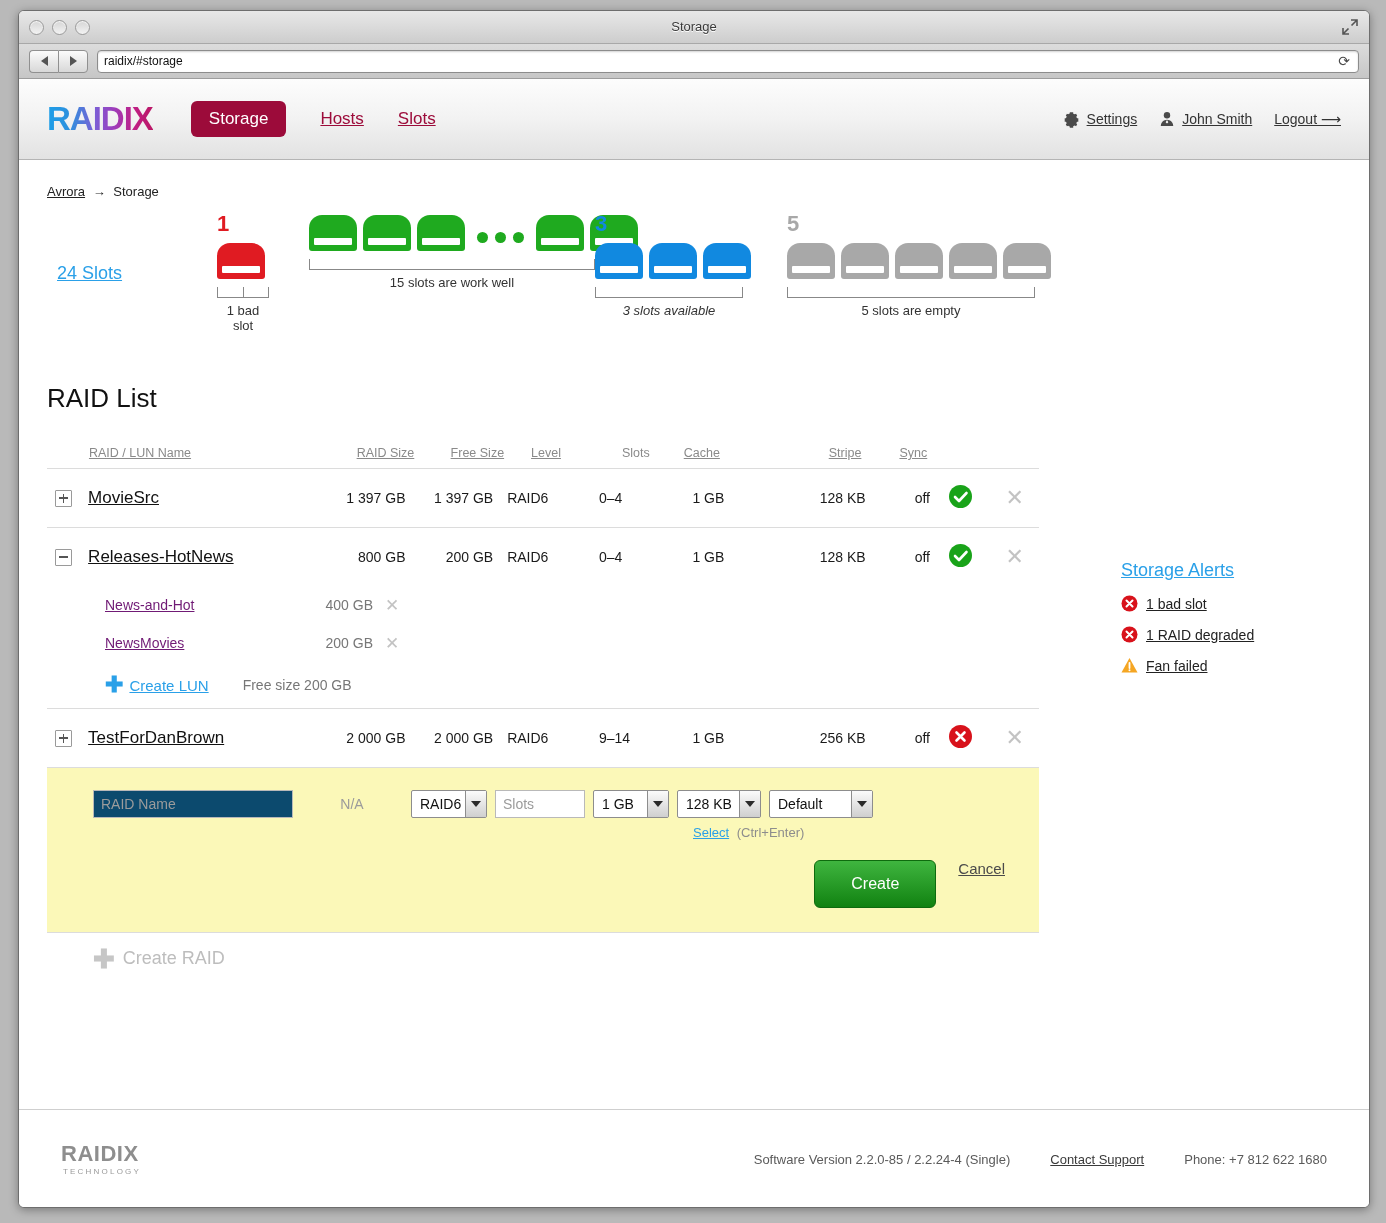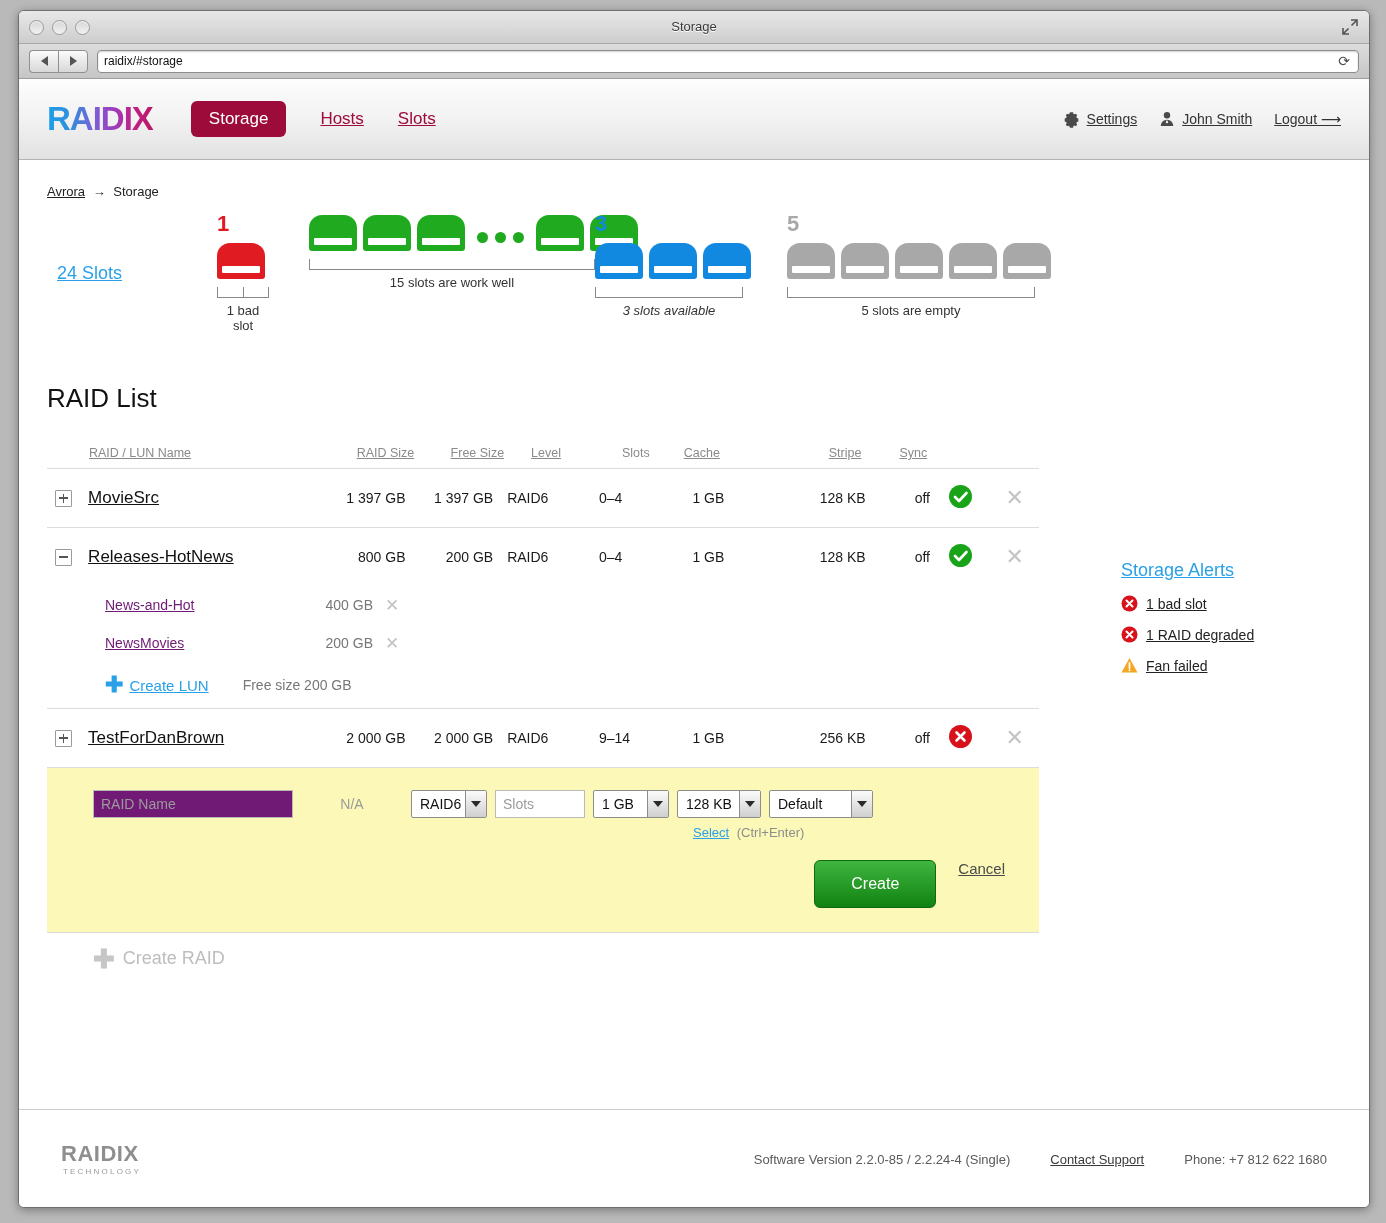--- a/index.html
+++ b/index.html
@@ -192,21 +192,21 @@
   
   .formpanel {
     width: 992px; background: #fbf8b8;
     border-top: 1px solid #dcdcdc;
     padding: 22px 0 24px 0; position: relative;
     box-sizing: border-box;
   }
   .formrow { display: flex; align-items: center; padding-left: 46px; }
   .txtinput {
     width: 200px; height: 28px; box-sizing: border-box;
-    background: #701a75; border: 1px solid #b9b9b9;
+    background: #0c4a6e; border: 1px solid #b9b9b9;
     font-size: 14px; color: #9b9b9b; padding: 0 7px;
     display: flex; align-items: center;
   }
   .na { width: 118px; text-align: center; font-size: 14px; color: #9b9b9b; }
   .sel {
     height: 28px; box-sizing: border-box;
     background: #fff; border: 1px solid #8d8d8d;
     display: flex; align-items: center; justify-content: space-between;
     font-size: 14px; color: #111; padding-left: 8px; margin-right: 8px;
     border-radius: 2px;

